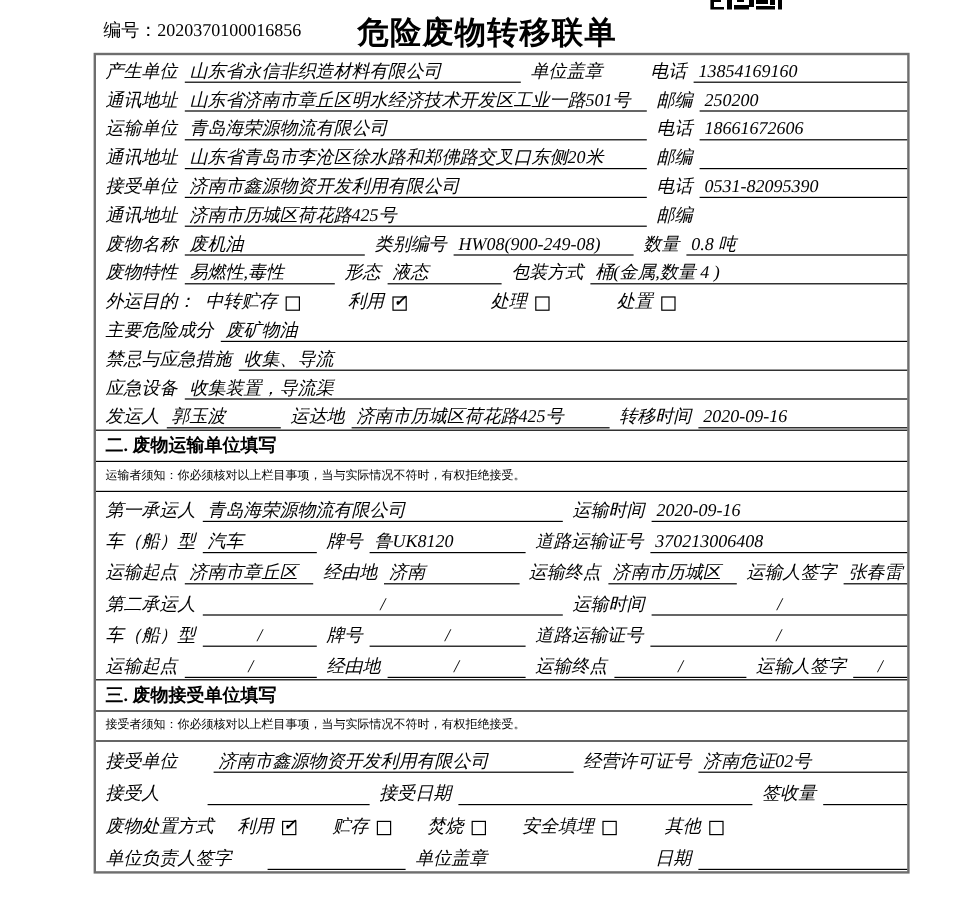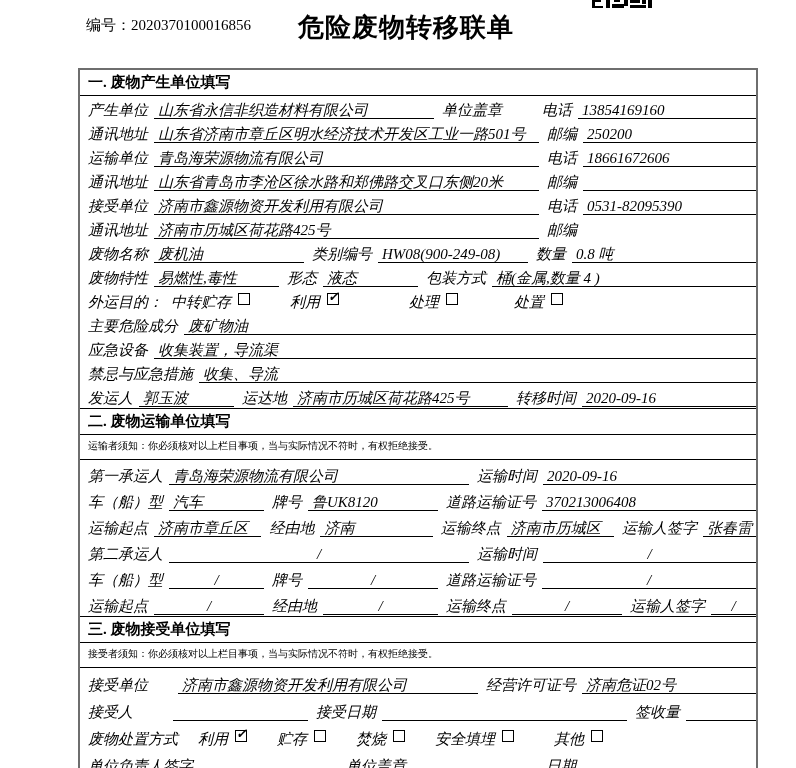--- a/index.html
+++ b/index.html
@@ -1,21 +1,21 @@
 <!DOCTYPE html>
 <html><head>
 <meta charset="utf-8">
 <style>
   html,body{margin:0;padding:0;background:#ffffff;}
   body{width:796px;height:768px;overflow:hidden;color:#000;
        font-family:"Liberation Serif","DejaVu Serif",serif;}
   .page{position:relative;width:796px;height:768px;background:#fff;}
 
   
-  .hdr{position:relative;height:68px;}
+  .hdr{position:relative;height:44px;}
   .serial{position:absolute;left:86px;top:16px;font-size:15px;white-space:nowrap;}
   .title{position:absolute;left:16px;right:0;top:6px;margin:4px;text-align:center;
          font-size:26px;font-weight:bold;letter-spacing:1px;}
   .qr{position:absolute;right:144px;top:0;width:60px;height:8px;}
 
   
   .box{margin-left:78px;width:680px;border:2px solid #6e6e6e;box-sizing:border-box;background:#fff;}
   .sec-hdr{font-weight:bold;font-size:15px;padding:3px 8px 3px;border-bottom:1px solid #000;}
   .bt{border-top:1px solid #000;}
   .notice{font-size:10px;padding:4px 8px 6px;border-bottom:1px solid #000;}
@@ -23,21 +23,21 @@
   .row{display:flex;align-items:flex-end;height:23px;padding:0 0 1px 8px;font-size:15px;font-style:italic;}
   .s2 .row{height:25px;}
   .s3 .row{height:26px;}
   .lbl{white-space:nowrap;line-height:18px;}
   .val{border-bottom:1px solid #000;line-height:18px;height:18px;padding:0 4px;
        margin-left:6px;white-space:nowrap;box-sizing:border-box;overflow:visible;}
   .grow{flex:1 1 auto;}
   .ctr{text-align:center;}
 
   
-  .opt{display:flex;line-height:18px;white-space:nowrap;}
+  .opt{display:flex;align-items:flex-end;line-height:18px;white-space:nowrap;}
   .cb{display:inline-block;width:12px;height:12px;border:1px solid #000;margin:0 0 2px 7px;
       position:relative;box-sizing:border-box;}
   .cb[data-state="checked"]::before{content:"✓";position:absolute;left:0px;top:-4px;
       font-size:13px;font-weight:bold;line-height:14px;}
 
   
   .w95{width:95px}.w110{width:110px}.w115{width:115px}.w125{width:125px}.w130{width:130px}
   .w135{width:135px}.w150{width:150px}.w215{width:215px}.w245{width:245px}.w280{width:280px}
   .w300{width:300px}.w385{width:385px}
   .ml8{margin-left:8px}.ml20{margin-left:20px}.ml30{margin-left:30px}.ml40{margin-left:40px}.ml70{margin-left:70px}.ml100{margin-left:56px}.ml140{margin-left:140px}
@@ -63,21 +63,20 @@
         <rect x="38" y="5" width="16" height="3"></rect>
           <rect x="50" y="0" width="4" height="4"></rect>
         <rect x="56" y="0" width="4" height="8"></rect>
       </g>
     </svg>
   </div>
 
   <div class="box">
 
     <div class="s1">
-      <div class="sec-hdr">一. 废物产生单位填写</div>
 
       <div class="row">
         <span class="lbl">产生单位</span>
         <span class="val w280">山东省永信非织造材料有限公司</span>
         <span class="lbl ml8">单位盖章</span>
         <span class="lbl ml40">电话</span>
         <span class="val grow">13854169160</span>
       </div>
 
       <div class="row">
@@ -151,27 +150,27 @@
           <span class="cb" data-state="unchecked"></span>
         </span>
       </div>
 
       <div class="row">
         <span class="lbl">主要危险成分</span>
         <span class="val grow">废矿物油</span>
       </div>
 
       <div class="row">
+        <span class="lbl">禁忌与应急措施</span>
+        <span class="val grow">收集、导流</span>
+      </div>
+
+      <div class="row">
         <span class="lbl">应急设备</span>
         <span class="val grow">收集装置，导流渠</span>
-      </div>
-
-      <div class="row">
-        <span class="lbl">禁忌与应急措施</span>
-        <span class="val grow">收集、导流</span>
       </div>
 
       <div class="row">
         <span class="lbl">发运人</span>
         <span class="val w95">郭玉波</span>
         <span class="lbl ml8">运达地</span>
         <span class="val w215">济南市历城区荷花路425号</span>
         <span class="lbl ml8">转移时间</span>
         <span class="val grow">2020-09-16</span>
       </div>

